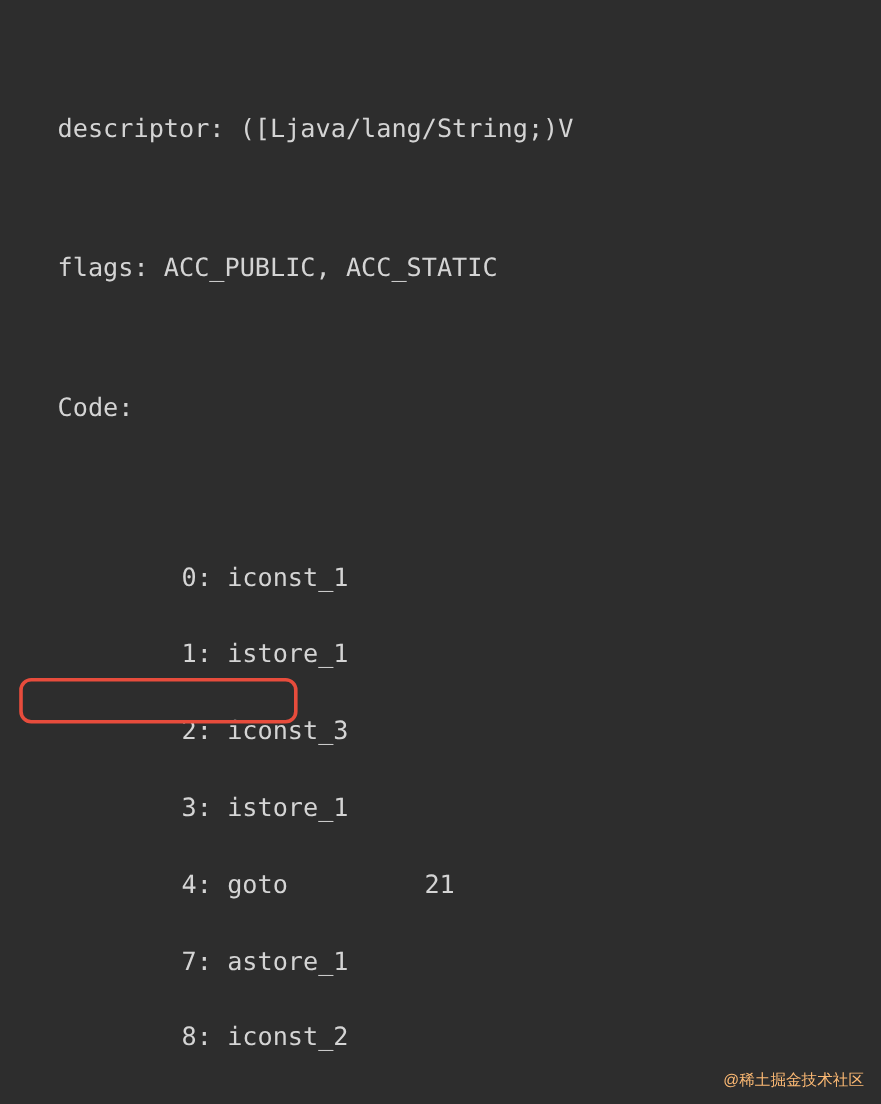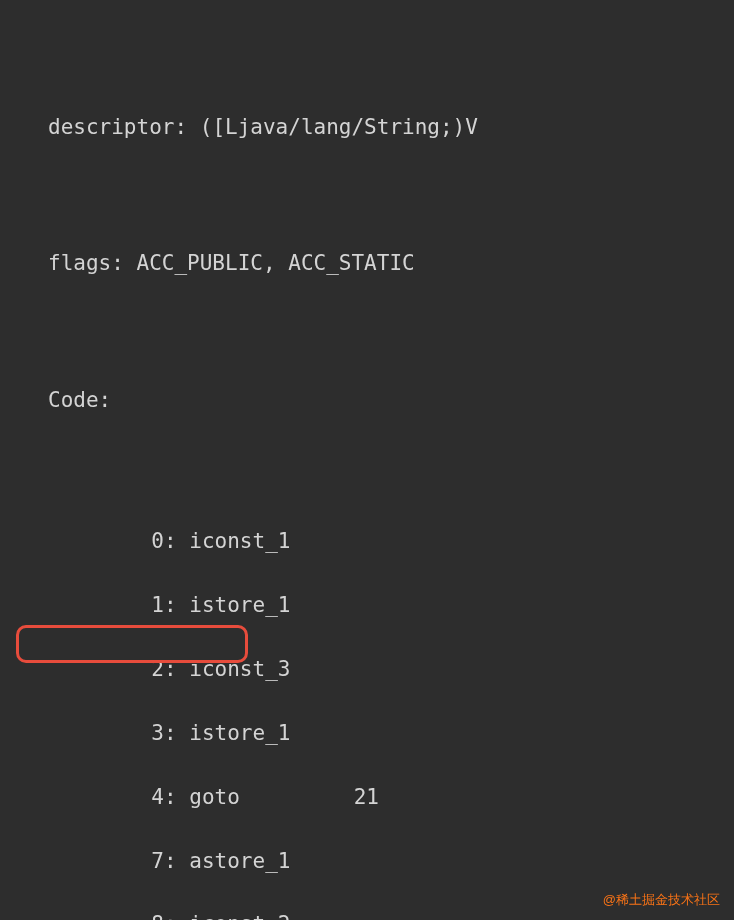--- a/index.html
+++ b/index.html
@@ -22,21 +22,20 @@
     .code-container {
       white-space: pre;
       padding-left: 22px;
     }
     .line {
       display: block;
       position: relative;
     }
     .indent-1 {
       padding-left: 26px;
-      margin-top: 20px;
     }
     .indent-2 {
       padding-left: 52px;
     }
     .indent-3 {
       padding-left: 104px;
     }
     .offset {
       display: inline-block;
       width: 38px;
@@ -52,21 +51,21 @@
     .highlight-box {
       border: 3px solid #e74c3c;
       border-radius: 10px;
       position: absolute;
       pointer-events: none;
     }
     .watermark {
       position: absolute;
       bottom: 8px;
       right: 14px;
-      color: #f97316;
+      color: #fdba74;
       font-size: 13px;
       font-family: -apple-system, BlinkMacSystemFont, 'Segoe UI', sans-serif;
     }
   </style>
 </head>
 <body>
 
 <div class="code-container">
   <span class="line indent-1"><span>descriptor:</span> <span>([Ljava/lang/String;)V</span></span>
   <span class="line indent-1"><span>flags:</span> <span>ACC_PUBLIC, ACC_STATIC</span></span>

